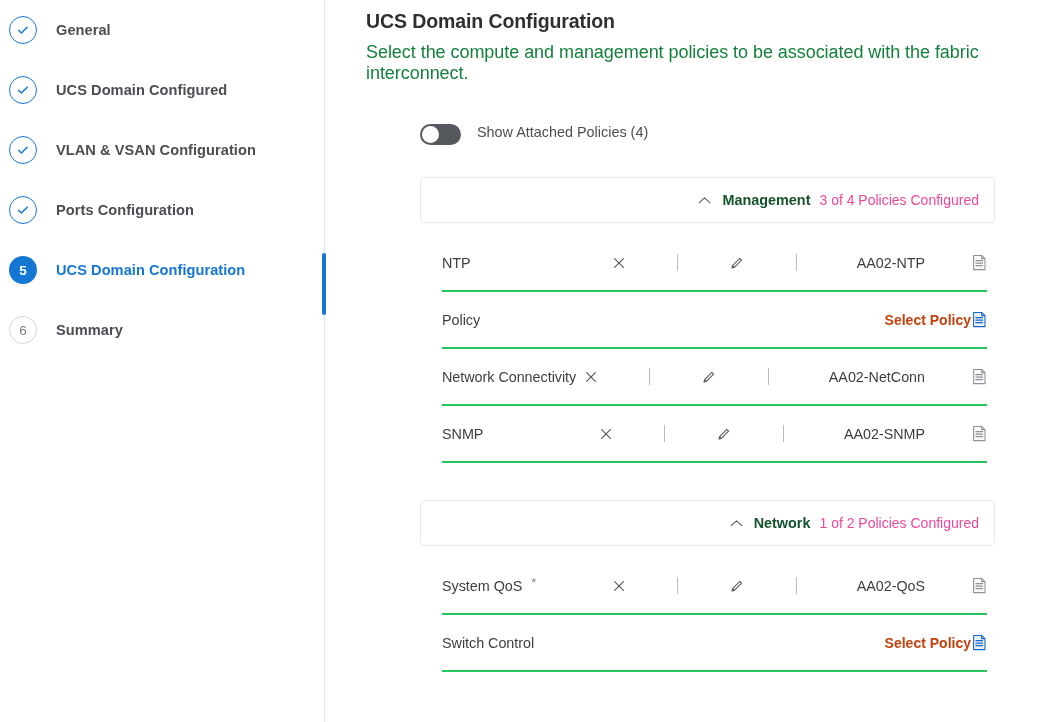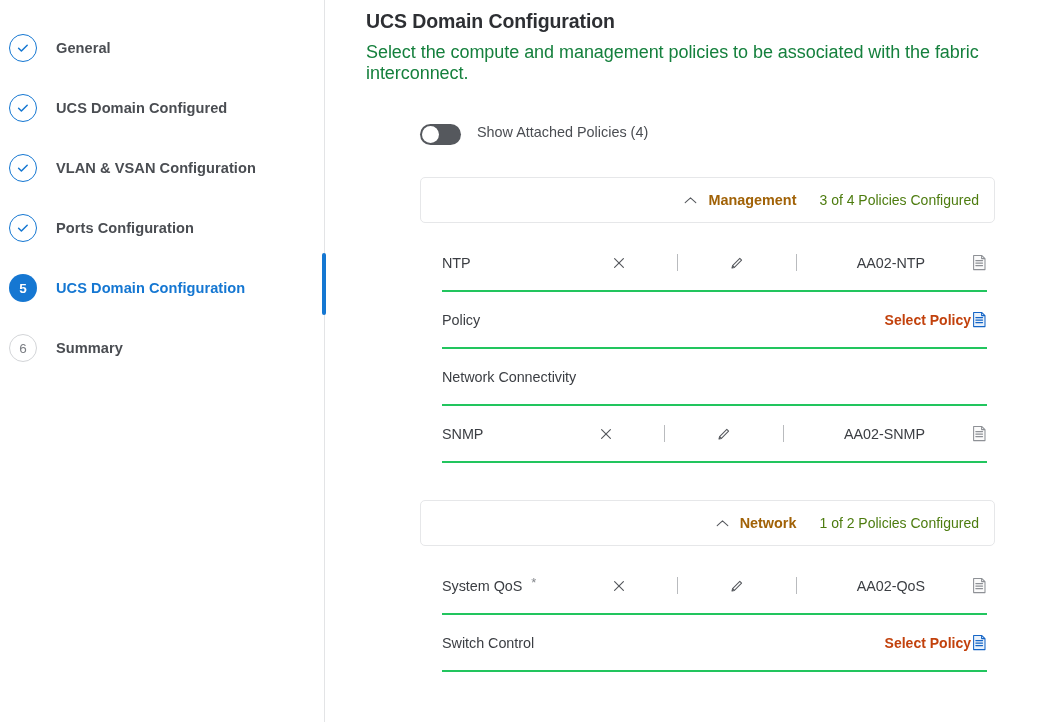--- a/index.html
+++ b/index.html
@@ -19,21 +19,20 @@
     width: 1045px;
     height: 722px;
     display: flex;
   }
 
   
   .sidebar {
     position: relative;
     width: 325px;
     flex: 0 0 325px;
-    padding-top: 18px;
     box-sizing: border-box;
   }
   .sidebar-divider {
     position: absolute;
     left: 324px;
     top: 0;
     width: 1px;
     height: 722px;
     background: #e3e4e6;
   }
@@ -166,26 +165,26 @@
     cursor: pointer;
   }
   .chevron {
     margin-right: 11px;
     display: inline-block;
     line-height: 0;
   }
   .section-name {
     font-size: 14.4px;
     font-weight: bold;
-    color: #a16207;
+    color: #14532d;
   }
   .section-status {
     font-size: 14px;
-    color: #4d7c0f;
-    margin-left: 23px;
+    color: #ec4899;
+    margin-left: 9px;
   }
 
   .rows {
     margin-top: 12px;
     padding: 0 8px 0 22px;
   }
   .policy-row {
     height: 57px;
     display: flex;
     align-items: center;
@@ -377,20 +376,43 @@
                     <path d="M1.6 1.4 H9.6 L13 4.6 V15.6 H1.6 Z" fill="#eaf2fb" stroke="#1565c6" stroke-width="1.05" stroke-linejoin="round"></path>
                     <path d="M9.6 1.4 V4.6 H13" fill="none" stroke="#1565c6" stroke-width="1.05" stroke-linejoin="round"></path>
                     <path d="M3.8 6.6 H10.6 M3.8 9.1 H10.6 M3.8 11.6 H10.6" stroke="#1565c6" stroke-width="1.05" stroke-linecap="round"></path>
                   </svg>
                 </span>
               </span>
             </div>
 
             <div class="policy-row">
               <span class="policy-name">Network Connectivity</span>
+              <span class="policy-actions">
+                <span class="icon-x">
+                  <svg width="14" height="14" viewBox="0 0 14 14">
+                    <path d="M2.6 2.6 L11.4 11.4 M11.4 2.6 L2.6 11.4" stroke="#55585d" stroke-width="1.15" stroke-linecap="round"></path>
+                  </svg>
+                </span>
+                <span class="vbar"></span>
+                <span class="icon-pencil">
+                  <svg width="16" height="16" viewBox="0 0 16 16">
+                    <path d="M3 13 L3.6 10.6 L10.8 3.4 L12.6 5.2 L5.4 12.4 Z" fill="none" stroke="#55585d" stroke-width="1.05" stroke-linejoin="round"></path>
+                    <path d="M3.6 10.6 L5.4 12.4" fill="none" stroke="#55585d" stroke-width="1.05"></path>
+                  </svg>
+                </span>
+                <span class="vbar"></span>
+                <span class="policy-value">AA02-NetConn</span>
+                <span class="doc-icon">
+                  <svg width="15" height="17" viewBox="0 0 15 17">
+                    <path d="M1.6 1.4 H9.6 L13 4.6 V15.6 H1.6 Z" fill="#fbfbfb" stroke="#8e9196" stroke-width="1.05" stroke-linejoin="round"></path>
+                    <path d="M9.6 1.4 V4.6 H13" fill="none" stroke="#8e9196" stroke-width="1.05" stroke-linejoin="round"></path>
+                    <path d="M3.8 6.6 H10.6 M3.8 9.1 H10.6 M3.8 11.6 H10.6" stroke="#8e9196" stroke-width="1.05" stroke-linecap="round"></path>
+                  </svg>
+                </span>
+              </span>
             </div>
 
             <div class="policy-row">
               <span class="policy-name">SNMP</span>
               <span class="policy-actions">
                 <span class="icon-x">
                   <svg width="14" height="14" viewBox="0 0 14 14">
                     <path d="M2.6 2.6 L11.4 11.4 M11.4 2.6 L2.6 11.4" stroke="#55585d" stroke-width="1.15" stroke-linecap="round"></path>
                   </svg>
                 </span>

